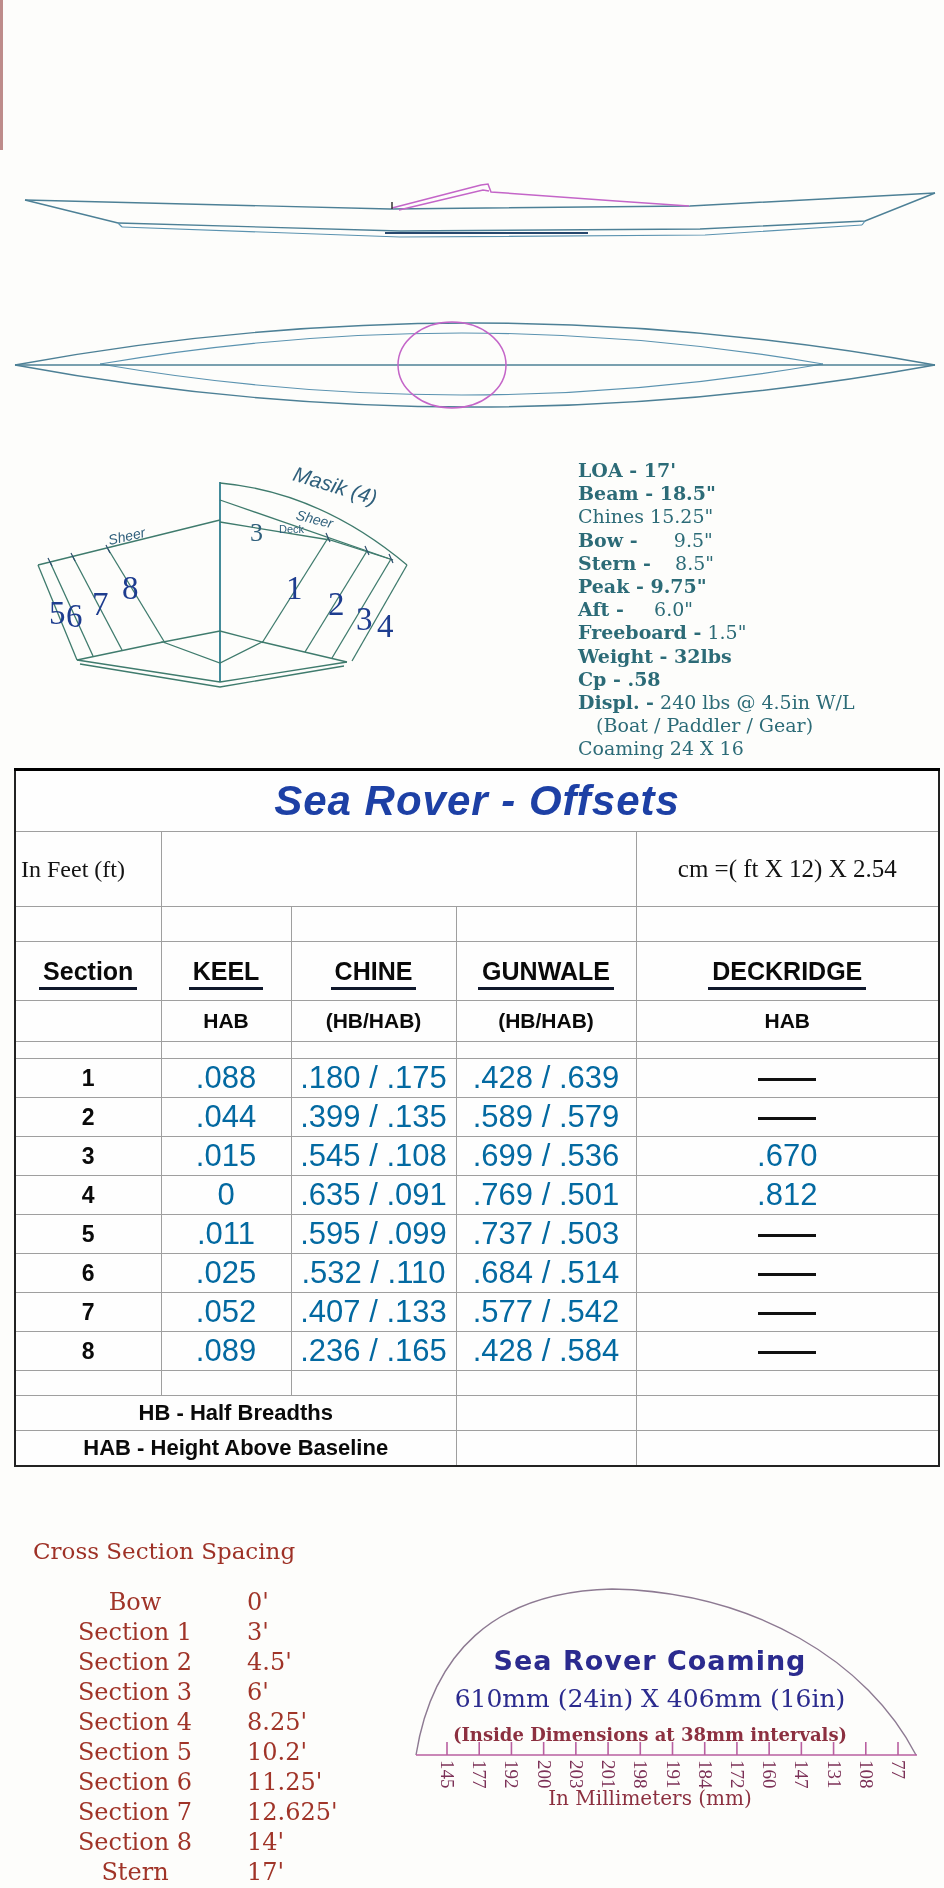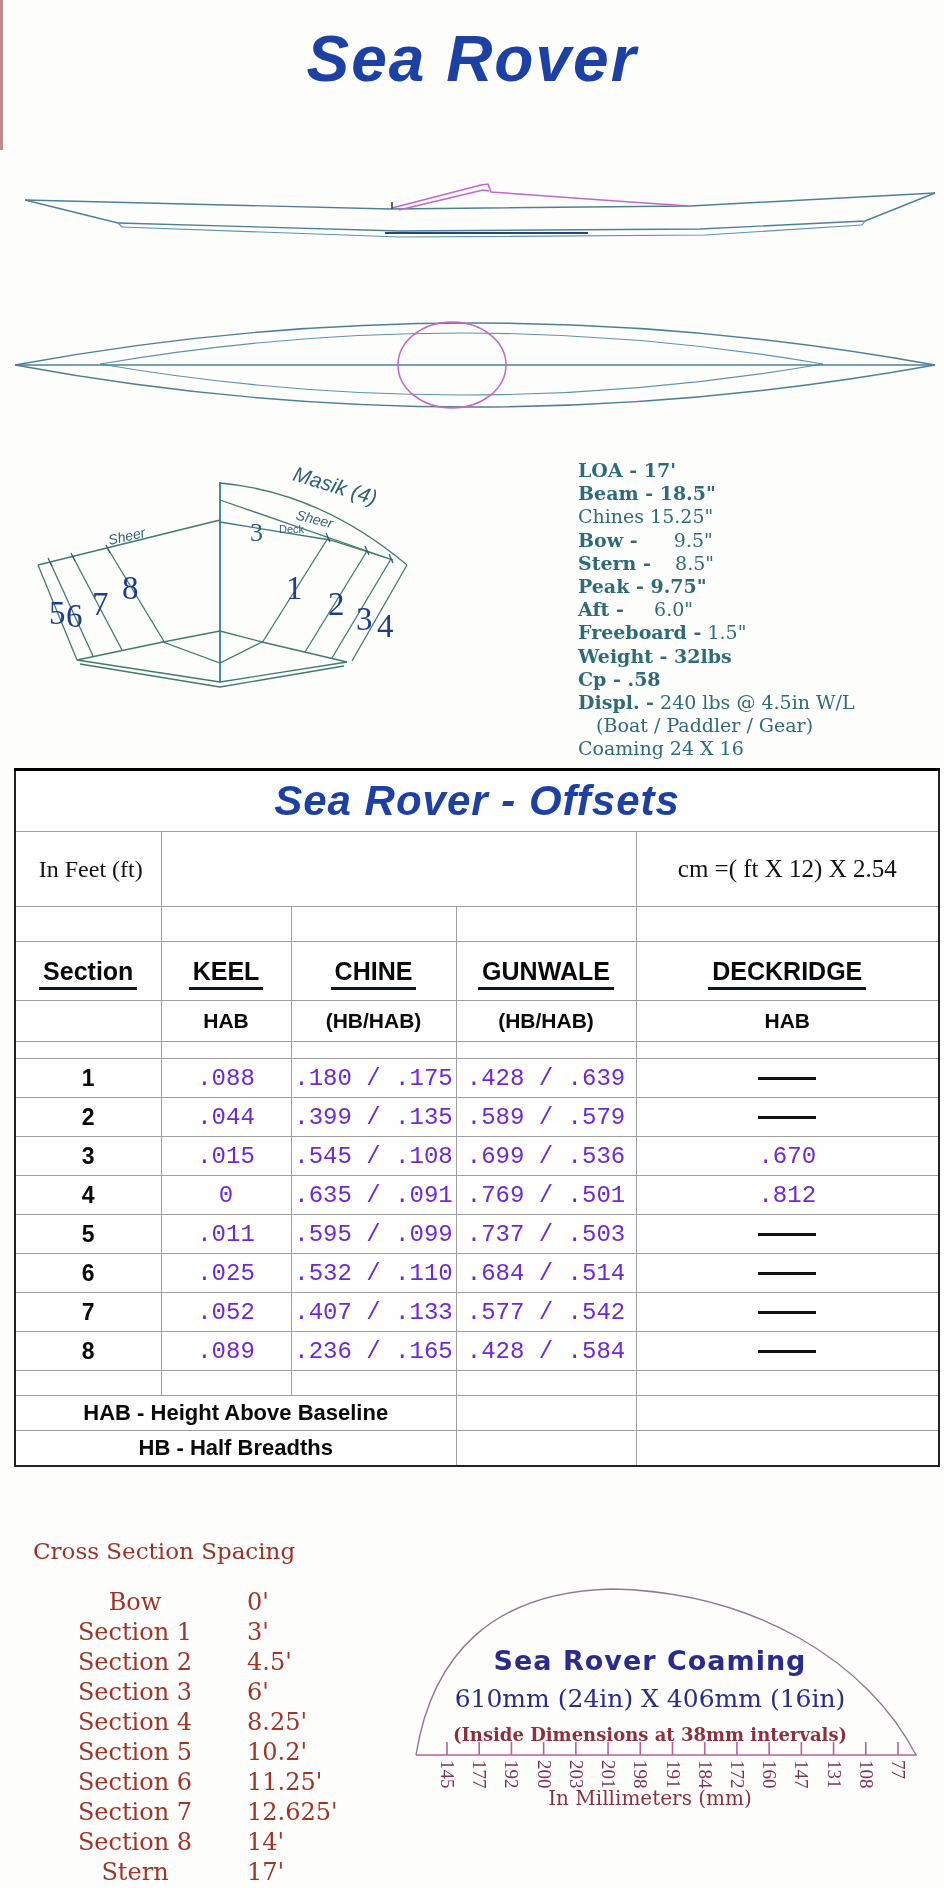--- a/index.html
+++ b/index.html
@@ -32,29 +32,29 @@
   .specs{left:578px;top:459px;width:350px;color:#2c6b77;
      font-family:"DejaVu Serif",serif;font-size:19px;line-height:23.2px;white-space:pre;}
   .specs .b{font-weight:bold;text-align:center;}
 
   
   table.offsets{position:absolute;left:14px;top:768px;width:924px;border-collapse:collapse;
      table-layout:fixed;background:#fefefe;border:2px solid #222;border-top:3px solid #000;}
   table.offsets td{border:1px solid #9f9f9f;padding:0;text-align:center;overflow:hidden;}
   td.t-title{height:60px;font-style:italic;font-weight:600;font-size:42px;color:#1d40a5;letter-spacing:1px;}
   td.t-unit{height:74px;font-family:"Liberation Serif",serif;font-size:24px;color:#141414;}
-  td.t-unit.left{text-align:center;padding-left:5px;}
+  td.t-unit.left{text-align:left;padding-left:5px;}
   td.t-unit.right{font-size:25px;}
   tr.empty-sm td{height:34px;}
   tr.empty-xs td{height:16px;}
   tr.empty-md td{height:24px;}
   td.t-head{height:58px;font-weight:bold;font-size:25px;color:#0a0a0a;}
   td.t-head span{border-bottom:3px solid #0f172a;padding:0 4px 2px 4px;}
   td.t-sub{height:40px;font-weight:bold;font-size:21px;color:#0a0a0a;margin-left:36px;}
-  td.t-cell{height:38px;font-family:Liberation Mono, monospace;font-size:24px;color:#6d28d9;}
+  td.t-cell{height:38px;font-family:Liberation Sans, sans-serif;font-size:31px;color:#0369a1;}
   td.t-sec{height:38px;font-weight:bold;font-size:23px;color:#0a0a0a;}
   .dash{display:inline-block;width:58px;border-top:3px solid #111;vertical-align:middle;}
   td.t-foot{height:34px;text-align:left;font-weight:bold;font-size:22px;color:#0a0a0a;padding-left:6px;}
 
   
   .spacing-title{left:33px;top:1538px;font-family:"DejaVu Serif",serif;font-size:23px;color:#9e3126;}
   .spacing-rows{left:35px;top:1588px;width:330px;font-family:"DejaVu Serif",serif;font-size:24px;color:#a03428;}
   .spacing-row{height:30px;display:flex;}
   .spacing-label{width:200px;text-align:center;}
   .spacing-value{margin-left:12px;}
@@ -71,21 +71,20 @@
   .ruler-label{position:absolute;font-family:"Liberation Serif",serif;font-size:19px;color:#7c3157;
      transform:rotate(90deg);transform-origin:0 0;white-space:nowrap;}
 </style>
 </head>
 <body>
 
 <div class="page">
 
   <div class="abs edge-artifact"></div>
 
-  <div class="abs main-title">Sea Rover</div>
 
   <svg class="abs" style="left:0;top:150px;" width="944" height="130" viewBox="0 150 944 130">
     <path class="hull-line" d="M25,200 L390,209 L690,206 L935,193"></path>
     <path class="hull-line" d="M25,200 L118,223"></path>
     <path class="hull-line" d="M118,223 L400,231 L700,229 L865,221 L935,193"></path>
     <path class="hull-line2" d="M122,227 L400,237 L705,235 L862,225"></path>
     <path class="hull-line2" d="M118,223 L122,227 M865,221 L862,225"></path>
     <path class="water-line" d="M385,233 L588,233"></path>
     <path class="magenta-line" d="M392,208 L481,185 L488,184 L491,192 L616,201 L689,206"></path>
     <path class="magenta-line" d="M399,210 L483,190 L489,191"></path>
@@ -242,26 +241,26 @@
       </tbody>
     <tbody>
         <tr class="empty-md">
           <td></td>
           <td></td>
           <td></td>
           <td></td>
           <td></td>
         </tr>
     <tr>
+      <td class="t-foot" colspan="3">HB - Half Breadths</td>
+      <td></td>
+          <td></td>
+    </tr>
+    <tr>
       <td class="t-foot" colspan="3">HAB - Height Above Baseline</td>
-      <td></td>
-          <td></td>
-    </tr>
-    <tr>
-      <td class="t-foot" colspan="3">HB - Half Breadths</td>
       <td></td>
           <td></td>
     </tr>
   </tbody>
     </table>
 
   <div class="abs spacing-title">Cross Section Spacing</div>
   <div class="abs spacing-rows" id="spacing-rows">
       <div class="spacing-row">
         <span class="spacing-label">Bow</span>

